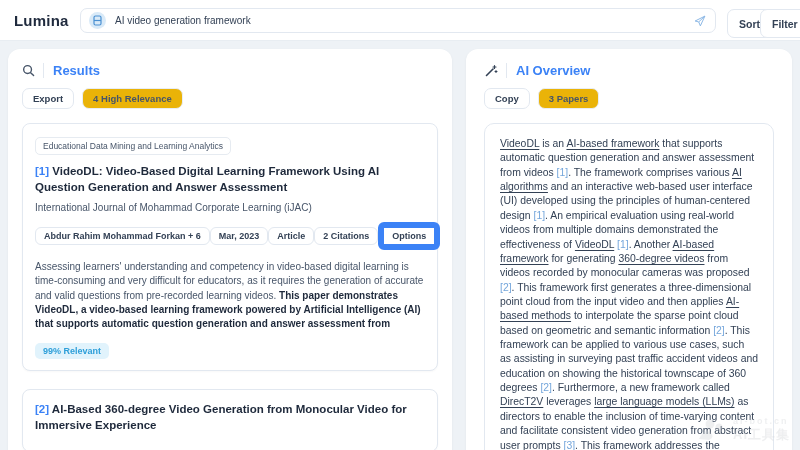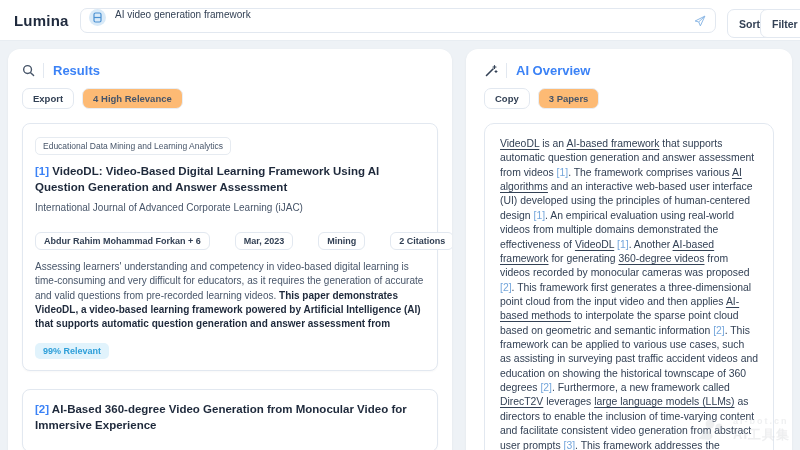--- a/index.html
+++ b/index.html
@@ -13,21 +13,21 @@
   
   .topbar {
     position:absolute; top:0; left:0; width:800px; height:41px;
     background:#ffffff; border-bottom:1px solid #e8edf2;
     display:flex; align-items:center;
   }
   .brand { font-size:15px; font-weight:700; color:#1f2a3d; margin-left:14px; letter-spacing:.2px; }
   .searchbar {
     position:absolute; left:80px; top:8px; width:636px; height:25px;
     border:1px solid #e2e8f0; border-radius:7px; background:#ffffff;
-    display:flex; padding:0 8px;
+    display:flex; align-items:center; padding:0 8px;
   }
   .search-src {
     width:17px; height:17px; border-radius:50%; background:#d9eaf8;
     display:flex; align-items:center; justify-content:center; flex:0 0 auto;
   }
   .search-value { font-size:10px; color:#334155; margin-left:9px; flex:1 1 auto; white-space:nowrap; overflow:hidden; }
   .send { flex:0 0 auto; display:flex; align-items:center; cursor:pointer; }
   .tb-btn {
     position:absolute; top:9px; height:29px;
     background:#fff; border:1px solid #e2e8f0; border-radius:7px;
@@ -48,37 +48,37 @@
   .panel-head { display:flex; align-items:center; margin-bottom:10px; }
   .panel-head .vdiv { width:1px; height:15px; background:#e2e8f0; margin:0 9px 0 8px; }
   .panel-title { font-size:13px; font-weight:700; color:#3b82f6; }
   .actions { display:flex; align-items:center; gap:8px; margin-bottom:14px; }
   .btn {
     background:#fff; border:1px solid #e2e8f0; border-radius:7px;
     font-size:9.5px; color:#334155; font-weight:600;
     padding:4px 10px; cursor:pointer;
   }
   .chip-badge {
-    background:#fdba74; border:1px solid #e9eef4; border-radius:7px;
+    background:#eab308; border:1px solid #e9eef4; border-radius:7px;
     font-size:9.5px; color:#475569; font-weight:600; padding:4px 10px;
   }
   
   .card {
     border:1px solid #e2e8f0; border-radius:8px; background:#fff;
     padding:11px 12px; margin-bottom:18px;
     box-shadow:0 1px 2px rgba(15,23,42,.03);
   }
   .tag {
     display:inline-block; border:1px solid #e6ebf1; border-radius:5px;
     font-size:8.5px; color:#475569; padding:3px 7px; margin-bottom:8px;
   }
   .paper-title { font-size:11.5px; font-weight:700; color:#1e293b; line-height:1.4; margin-bottom:7px; }
   .paper-title .cite-num { color:#3b82f6; font-weight:700; }
   .journal { font-size:10px; color:#475569; margin-bottom:9px; }
-  .meta-row { display:flex; align-items:flex-end; gap:25px; margin-bottom:10px; }
+  .meta-row { display:flex; align-items:center; gap:0; margin-bottom:10px; }
   .meta-chip {
     border:1px solid #e2e8f0; border-radius:6px; background:#fff;
     font-size:9px; color:#334155; font-weight:600; padding:3px 8px; white-space:nowrap;
   }
   .options-btn {
     margin-left:auto; border:6px solid #3b82f6; border-radius:6px; background:#fff;
     font-size:9px; color:#334155; font-weight:600; padding:3px 8px;
     display:flex; align-items:center; gap:4px; cursor:pointer;
   }
   .abstract { font-size:10px; color:#475569; line-height:1.42; margin-bottom:9px; }
@@ -147,25 +147,25 @@
     <div class="actions">
       <button class="btn">Export</button>
       <span class="chip-badge">4 High Relevance</span>
     </div>
 
     <div class="card">
       <span class="tag">Educational Data Mining and Learning Analytics</span>
       <div class="paper-title">
         <span class="cite-num">[1]</span><span> VideoDL: Video-Based Digital Learning Framework Using AI Question Generation and Answer Assessment</span>
       </div>
-      <div class="journal">International Journal of Advanced Corporate Learning (iJAC)</div>
+      <div class="journal">International Journal of Mohammad Corporate Learning (iJAC)</div>
       <div class="meta-row">
         <span class="meta-chip">Abdur Rahim Mohammad Forkan + 6</span>
         <span class="meta-chip">Mar, 2023</span>
-        <span class="meta-chip">Mining</span>
+        <span class="meta-chip">Article</span>
         <span class="meta-chip">2 Citations</span>
         <button class="options-btn">
           <span>Options</span>
 
         </button>
       </div>
       <div class="abstract"><span>Assessing learners' understanding and competency in video-based digital learning is time-consuming and very difficult for educators, as it requires the generation of accurate and valid questions from pre-recorded learning videos. </span><span class="hl">This paper demonstrates VideoDL, a video-based learning framework powered by Artificial Intelligence (AI) that supports automatic question generation and answer assessment from</span></div>
       <span class="relevance">99% Relevant</span>
     </div>
 

